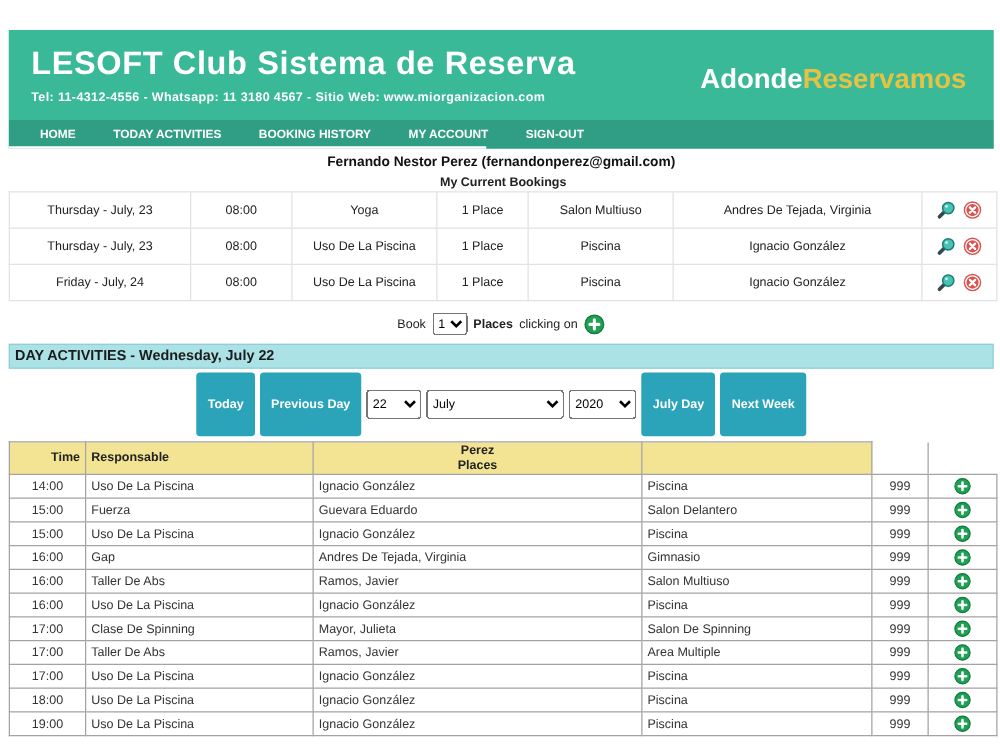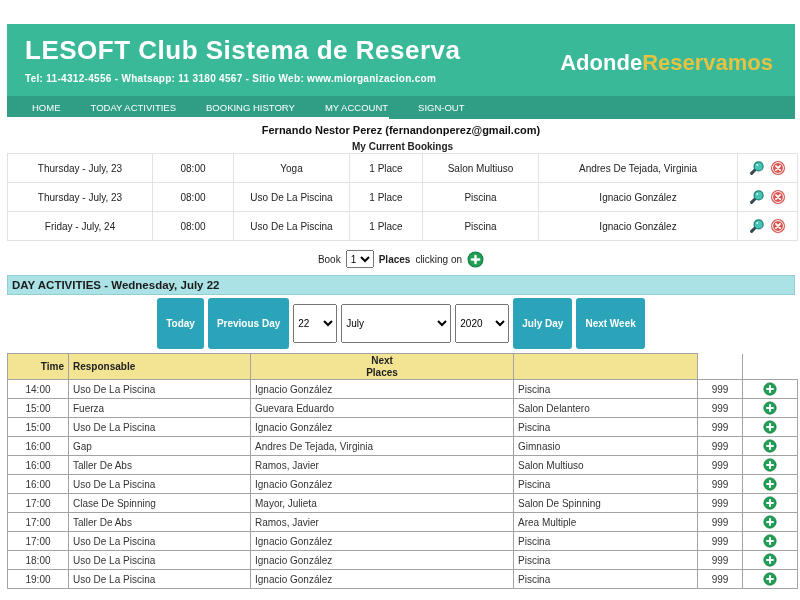--- a/index.html
+++ b/index.html
@@ -11,21 +11,21 @@
   .app-header { background: var(--header-green); color: #fff; position: relative;
     padding: 11px 18px 12px; }
   .app-title { margin: 0 0 7px 0; font-size: 26px; font-weight: bold; letter-spacing: .5px; }
   .app-subtitle { font-size: 10px; font-weight: bold; letter-spacing: .3px; }
   .brand { position: absolute; right: 22px; top: 26px; font-size: 22px; font-weight: bold; }
   .brand .gold { color: var(--brand-gold); }
 
   
   .nav { background: var(--nav-green); height: 23px; display: flex; align-items: center;
     position: relative; padding-left: 10px; }
-  .nav-item { color: #fff; font-size: 9.5px; font-weight: normal; padding: 0 15px; cursor: pointer; }
+  .nav-item { color: #fff; font-size: 9.5px; font-weight: bold; padding: 0 15px; cursor: pointer; }
   .nav-underline { position: absolute; left: 0; bottom: 0; width: 382px; height: 2px; background: #fff; }
 
   
   .user-line { text-align: center; font-size: 11px; font-weight: bold; color: #111; padding: 5px 0 4px; }
 
   
   table { border-collapse: collapse; width: 100%; table-layout: fixed; }
   .bookings-table { font-size: 10px; color: #222; }
   .bookings-table td { border: 1px solid #e2e2e2; height: 29px; text-align: center;
     padding: 0 3px; overflow: hidden; white-space: nowrap; }
@@ -42,21 +42,21 @@
   .plus-lg svg { width: 17px; height: 17px; display: block; }
 
   
   .da-title { background: var(--cyan-bar); border: 1px solid #93ced6; text-align: left;
     font-size: 11.5px; font-weight: bold; color: #1b1b1b; padding: 3px 4px; }
   .da-controls { display: flex; justify-content: center; align-items: center; gap: 4px;
     padding: 3px 0 4px; }
   .btn { background: var(--teal-button); color: #fff; border: none; border-radius: 3px;
     font-size: 10px; font-weight: bold; padding: 20px 9px; cursor: pointer;
     font-family: "Liberation Sans", sans-serif; }
-  .da-controls select { font-size: 10px; height: 39px; font-family: "Liberation Sans", sans-serif; }
+  .da-controls select { font-size: 10px; height: 23px; font-family: "Liberation Sans", sans-serif; }
   .sel-day { width: 44px; } .sel-month { width: 110px; } .sel-year { width: 54px; }
 
   .activities-table { font-size: 10px; color: #333; }
   .activities-table th { background: var(--yellow-header); border: 1px solid #a3a3a3;
     font-weight: bold; color: #222; height: 26px; padding: 1px 4px; }
   .activities-table th.h-time { text-align: right; }
   .activities-table th.h-resp { text-align: left; }
   .activities-table th.h-free { text-align: center; line-height: 1.15; }
   .activities-table th.h-blank { background: #fff; border-top: none; border-right: none; }
   .activities-table td { border: 1px solid #a3a3a3; height: 19px; padding: 1px 4px;
@@ -212,21 +212,21 @@
         <col style="width:182px">
         <col style="width:263px">
       <col style="width:184px">
         <col style="width:45px">
         <col style="width:55px">
     </colgroup>
     <thead>
       <tr>
         <th class="h-time">Time</th>
         <th class="h-resp">Responsable</th>
-        <th class="h-free"><span>Next</span><br><span>Places</span></th>
+        <th class="h-free"><span>Perez</span><br><span>Places</span></th>
         <th></th>
         <th class="h-blank"></th>
         <th class="h-blank"></th>
       </tr>
     </thead>
     <tbody>
     <tr>
       <td class="c-time">14:00</td>
       <td>Uso De La Piscina</td>
       <td>Ignacio González</td>

